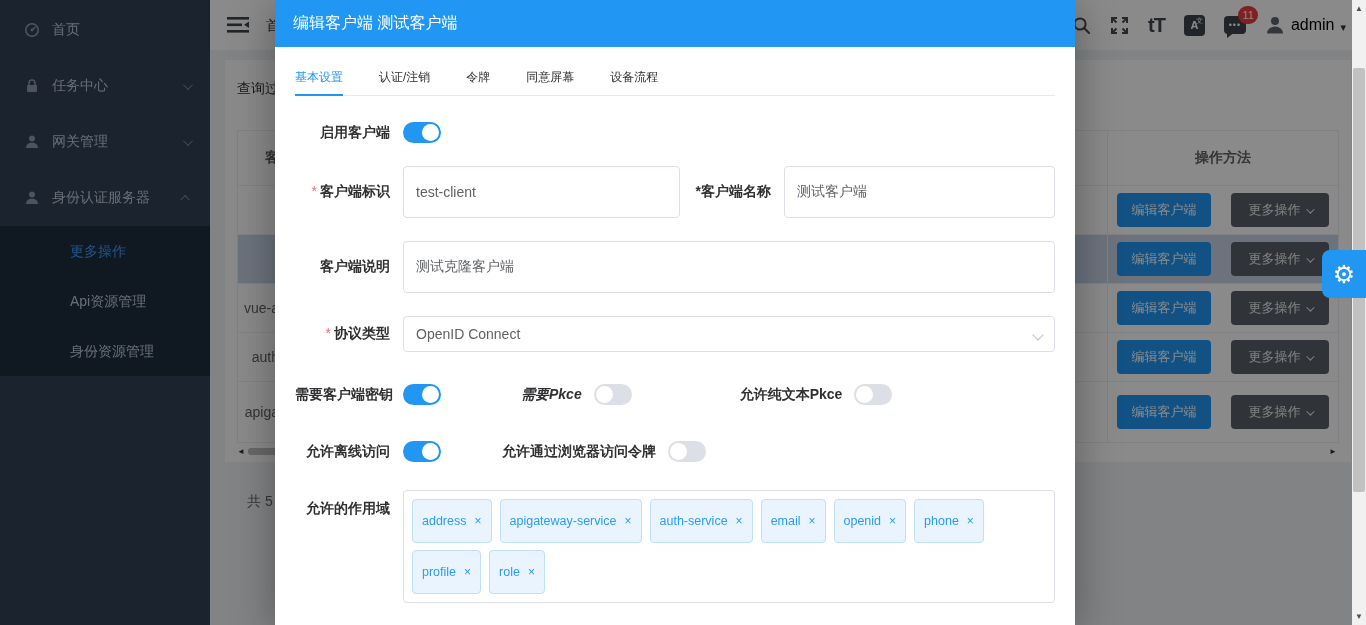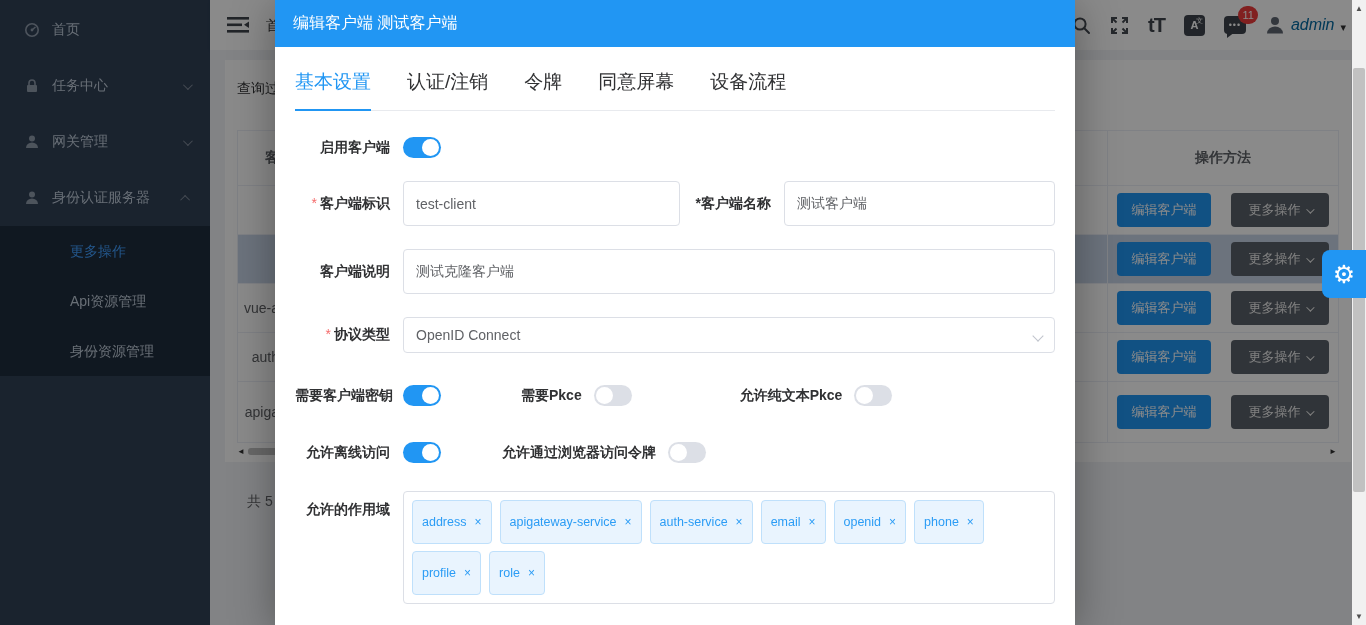--- a/index.html
+++ b/index.html
@@ -25,21 +25,21 @@
   .top-right { position:absolute; right:20px; top:0; height:50px; display:flex; align-items:center; gap:19px; }
   .tool-icon { color:#454b52; display:inline-flex; align-items:center; justify-content:center; cursor:pointer; }
   .font-size-icon { font-weight:700; font-size:20px; color:#3f454d; letter-spacing:-1px; }
   .trans-icon { width:21px; height:21px; background:#3e444c; border-radius:4px; color:#fff; font-size:11px; font-weight:700; position:relative; }
   .trans-icon .zh { position:absolute; top:1px; right:2px; font-size:7px; font-weight:400; }
   .msg-wrap { position:relative; }
   .msg-icon { width:22px; height:18px; background:#3e444c; border-radius:4px; color:#fff; display:flex; align-items:center; justify-content:center; font-size:9px; letter-spacing:1px; position:relative; }
   .msg-icon::after { content:""; position:absolute; left:3px; bottom:-4px; border:4px solid transparent; border-top-color:#3e444c; border-left-color:#3e444c; border-width:3px 4px; }
   .badge { position:absolute; top:-10px; right:-12px; min-width:19px; height:18px; border-radius:9px; background:#ee3b3b; color:#fff; font-size:11px; display:flex; align-items:center; justify-content:center; padding:0 4px; }
   .user-group { display:flex; align-items:center; gap:6px; cursor:pointer; }
-  .username { font-size:16px; color:#0369a1;font-style:italic; }
+  .username { font-size:16px; color:#000000; }
   .caret { font-size:11px; color:#303133; transform:translateY(2px); }
 
   
   .content { position:absolute; left:210px; top:50px; width:1156px; height:575px; background:#f0f2f5; z-index:1; }
   .card { position:absolute; left:15px; top:10px; width:1126px; height:402px; background:#fff; }
   .filter-title { position:absolute; left:12px; top:20px; color:#303133; white-space:nowrap; }
   .bg-table { position:absolute; left:12px; top:70px; width:1102px; border:1px solid #ebeef5; border-bottom:none; font-size:14px; color:#606266; }
   .t-row { display:flex; border-bottom:1px solid #ebeef5; align-items:center; }
   .t-row.header { height:55px; color:#5f6368; font-weight:700; }
   .t-row.r { height:49px; }
@@ -58,41 +58,41 @@
   .pagination { position:absolute; left:37px; top:443px; color:#606266; white-space:nowrap; }
 
   
   .overlay { position:absolute; left:0; top:0; width:1366px; height:625px; background:rgba(0,0,0,.46); z-index:10; }
 
   
   .modal { position:absolute; left:275px; top:0; width:800px; height:625px; background:#fff; z-index:20; box-shadow:0 8px 40px rgba(0,0,0,.35); overflow:hidden; }
   .modal-header { height:47px; background:#2196f3; color:#fff; font-size:16px; display:flex; align-items:center; padding-left:18px; }
   .modal-body { padding:0 20px; }
   .tabs { display:flex; gap:36px; margin-top:22px; border-bottom:1px solid #e8eaee; }
-  .tab { padding-bottom:15px; color:#303133; font-size:19px; cursor:pointer; position:relative; }
+  .tab { padding-bottom:9px; color:#303133; font-size:12px; cursor:pointer; position:relative; }
   .tab.active { color:#2196f3; }
   .tab.active::after { content:""; position:absolute; left:0; right:0; bottom:-1px; height:2px; background:#2196f3; }
 
   .form { margin-top:26px; }
   .frow { display:flex; align-items:center; margin-bottom:23px; }
   .flabel { width:108px; flex-shrink:0; text-align:right; padding-right:13px; font-weight:700; color:#303133; white-space:nowrap; }
   .flabel .req { color:#f56c6c; margin-right:3px; font-weight:400; }
   .flabel.auto { width:auto; }
-  .tin { height:45px; border:1px solid #dcdfe6; border-radius:4px; padding:0 12px; font-size:14px; color:#606266; font-family:inherit; outline:none; background:#fff; }
+  .tin { height:52px; border:1px solid #dcdfe6; border-radius:4px; padding:0 12px; font-size:14px; color:#606266; font-family:inherit; outline:none; background:#fff; }
   .w-id { width:277px; }
   .lbl2 { width:104px; flex-shrink:0; text-align:right; padding-right:13px; font-weight:700; color:#303133; white-space:nowrap; }
   .grow { flex:1; }
   .select { position:relative; height:36px; border:1px solid #dcdfe6; border-radius:4px; padding:0 30px 0 12px; display:flex; align-items:center; color:#606266; cursor:pointer; }
   .sel-chev { position:absolute; right:12px; top:14px; width:8px; height:8px; border-right:1.5px solid #c0c4cc; border-bottom:1.5px solid #c0c4cc; transform:rotate(45deg); }
 
   .switch { width:38px; height:21px; border-radius:11px; background:#dcdfe6; position:relative; display:inline-block; cursor:pointer; flex-shrink:0; }
   .switch.on { background:#2196f3; }
   .switch::after { content:""; position:absolute; top:2px; left:2px; width:17px; height:17px; border-radius:50%; background:#fff; }
   .switch.on::after { left:auto; right:2px; }
-  .ml80 { margin-left:80px; } .ml108 { margin-left:108px; } .ml61 { margin-left:61px; }
+  .ml80 { margin-left:80px;font-style:italic; } .ml108 { margin-left:108px; } .ml61 { margin-left:61px; }
   .gap12 { margin-right:12px; }
   .row5 { margin-top:32px; margin-bottom:36px; }
   .row6 { margin-bottom:28px; }
 
   .frow.top { align-items:flex-start; }
   .frow.top .flabel { padding-top:10px; }
   .tagbox { border:1px solid #dcdfe6; border-radius:4px; min-height:74px; padding:8px 8px 1px 8px; display:flex; flex-wrap:wrap; align-content:flex-start; }
   .tag { height:44px; display:inline-flex; align-items:center; background:#e9f4fe; border:1px solid #bfe0fb; border-radius:4px; color:#2b9cf5; font-size:12.5px; padding:0 9px; margin:0 8px 7px 0; }
   .tag .x { margin-left:8px; font-size:12px; cursor:pointer; }
   .row8 { margin-top:26px; }

